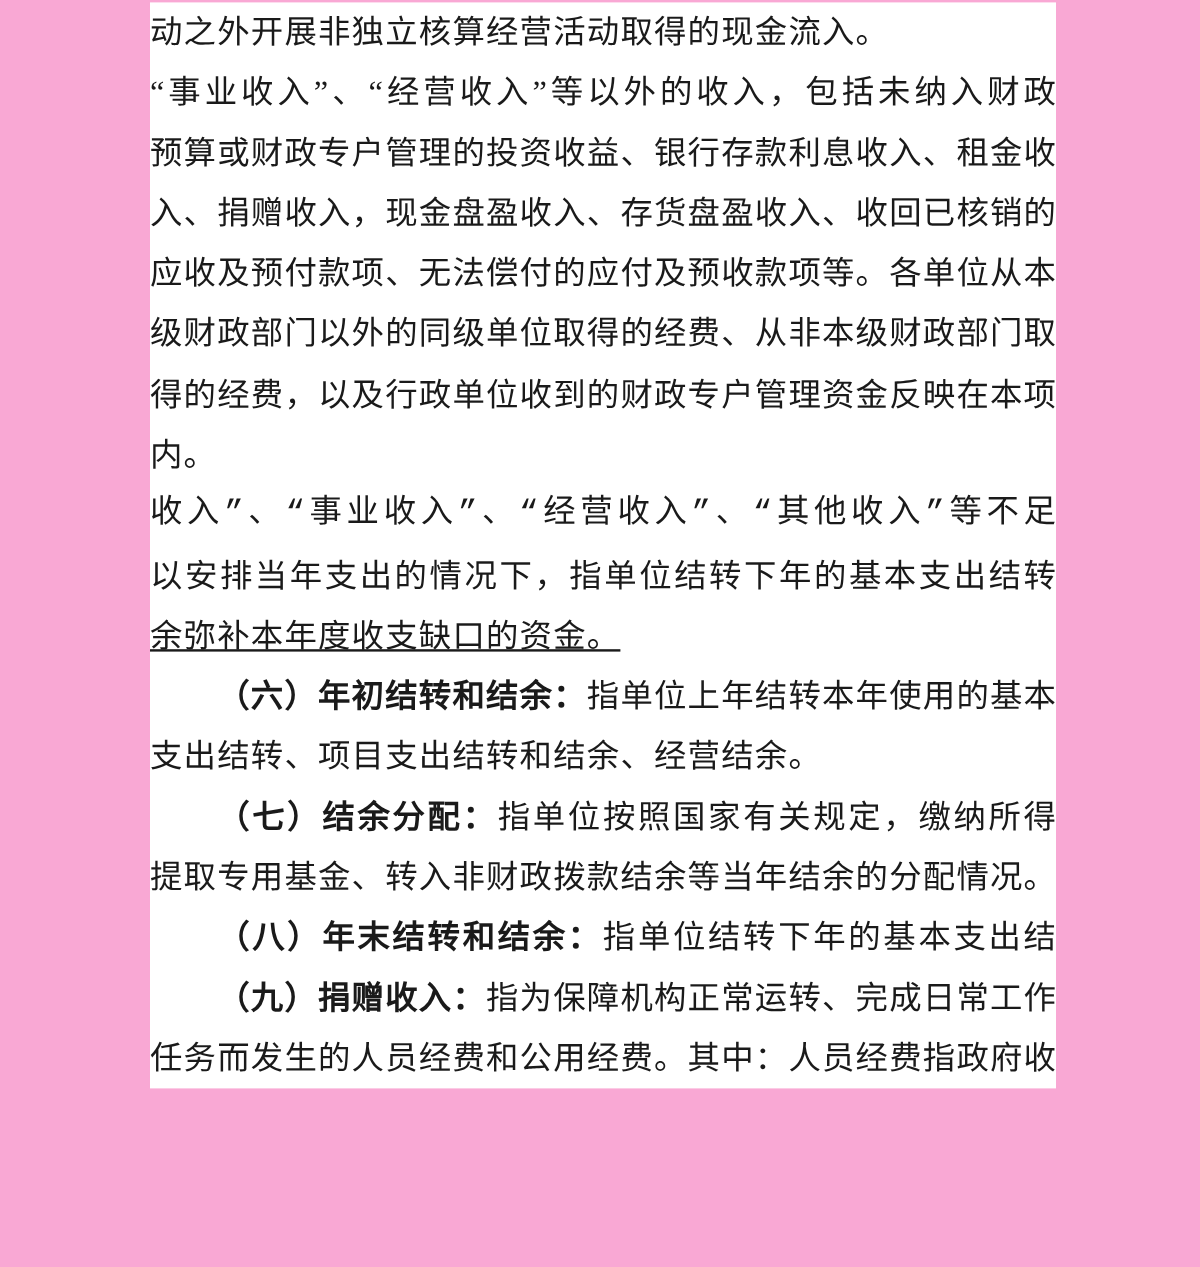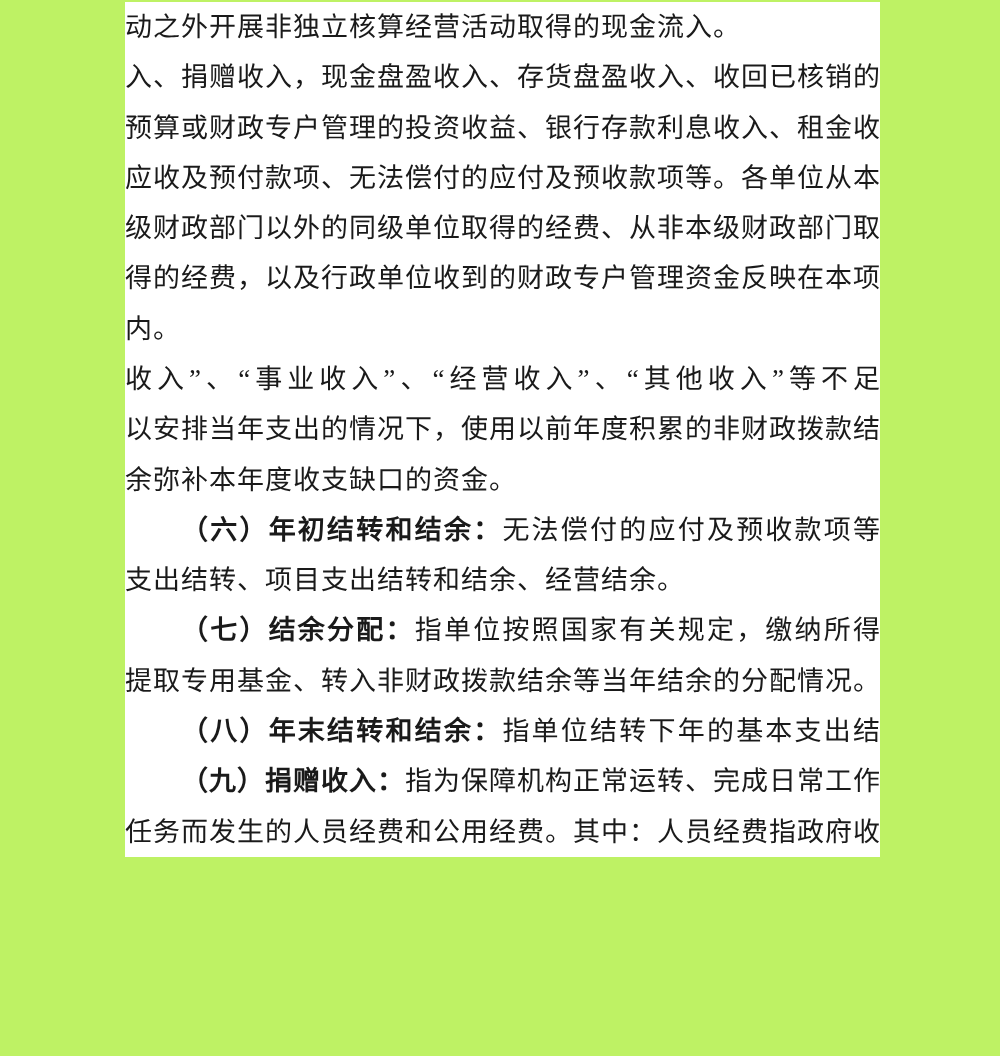--- a/index.html
+++ b/index.html
@@ -10,21 +10,21 @@
     width: 1000px;
     height: 1056px;
     overflow: hidden;
     background: #ffffff;
     font-family: "Liberation Serif", "DejaVu Serif", serif;
   }
   .page {
     position: relative;
     width: 1000px;
     height: 1056px;
-    background: #bef264;
+    background: #f9a8d4;
     overflow: hidden;
   }
   .text-block {
     position: absolute;
     left: 125px;
     top: 2px;
     width: 755px;
   }
   .line {
     height: 50.29px;
@@ -46,30 +46,31 @@
   .term-bold {
     font-weight: bold;
   }
 </style>
 </head>
 <body>
 
 <div class="page">
   <div class="text-block" id="doc" style="background: rgb(255, 255, 255);">
       <div class="line para-end" style="color: rgb(26, 26, 26);"><span>动之外开展非独立核算经营活动取得的现金流入。</span></div>
+      <div class="line" style="color: rgb(26, 26, 26);"><span>“事业收入”、“经营收入”等以外的收入，包括未纳入财政</span></div>
+      <div class="line" style="color: rgb(26, 26, 26);"><span>预算或财政专户管理的投资收益、银行存款利息收入、租金收</span></div>
       <div class="line" style="color: rgb(26, 26, 26);"><span>入、捐赠收入，现金盘盈收入、存货盘盈收入、收回已核销的</span></div>
-      <div class="line" style="color: rgb(26, 26, 26);"><span>预算或财政专户管理的投资收益、银行存款利息收入、租金收</span></div>
       <div class="line" style="color: rgb(26, 26, 26);"><span>应收及预付款项、无法偿付的应付及预收款项等。各单位从本</span></div>
       <div class="line" style="color: rgb(26, 26, 26);"><span>级财政部门以外的同级单位取得的经费、从非本级财政部门取</span></div>
       <div class="line" style="color: rgb(26, 26, 26);"><span>得的经费，以及行政单位收到的财政专户管理资金反映在本项</span></div>
       <div class="line para-end" style="color: rgb(26, 26, 26);"><span>内。</span></div>
-      <div class="line" style="color: rgb(26, 26, 26);"><span>收入”、“事业收入”、“经营收入”、“其他收入”等不足</span></div>
-      <div class="line" style="color: rgb(26, 26, 26);"><span>以安排当年支出的情况下，使用以前年度积累的非财政拨款结</span></div>
-      <div class="line para-end" style="color: rgb(26, 26, 26);"><span>余弥补本年度收支缺口的资金。</span></div>
-      <div class="line indent" style="color: rgb(26, 26, 26);"><span class="term-bold">（六）年初结转和结余：</span><span>无法偿付的应付及预收款项等</span></div>
+      <div class="line" style="color: rgb(26, 26, 26); font-family: Liberation Mono, monospace;"><span>收入”、“事业收入”、“经营收入”、“其他收入”等不足</span></div>
+      <div class="line" style="color: rgb(26, 26, 26);"><span>以安排当年支出的情况下，指单位结转下年的基本支出结转</span></div>
+      <div class="line para-end" style="color: rgb(26, 26, 26); text-decoration: underline;"><span>余弥补本年度收支缺口的资金。</span></div>
+      <div class="line indent" style="color: rgb(26, 26, 26);"><span class="term-bold">（六）年初结转和结余：</span><span>指单位上年结转本年使用的基本</span></div>
       <div class="line para-end" style="color: rgb(26, 26, 26);"><span>支出结转、项目支出结转和结余、经营结余。</span></div>
       <div class="line indent" style="color: rgb(26, 26, 26);"><span class="term-bold">（七）结余分配：</span><span>指单位按照国家有关规定，缴纳所得税、</span></div>
       <div class="line" style="color: rgb(26, 26, 26);"><span>提取专用基金、转入非财政拨款结余等当年结余的分配情况。</span></div>
       <div class="line indent" style="color: rgb(26, 26, 26);"><span class="term-bold">（八）年末结转和结余：</span><span>指单位结转下年的基本支出结转、</span></div>
       <div class="line indent" style="color: rgb(26, 26, 26);"><span class="term-bold">（九）捐赠收入：</span><span>指为保障机构正常运转、完成日常工作</span></div>
       <div class="line" style="color: rgb(26, 26, 26);"><span>任务而发生的人员经费和公用经费。其中：人员经费指政府收</span></div>
     </div>
 </div>
 
 </body></html>

